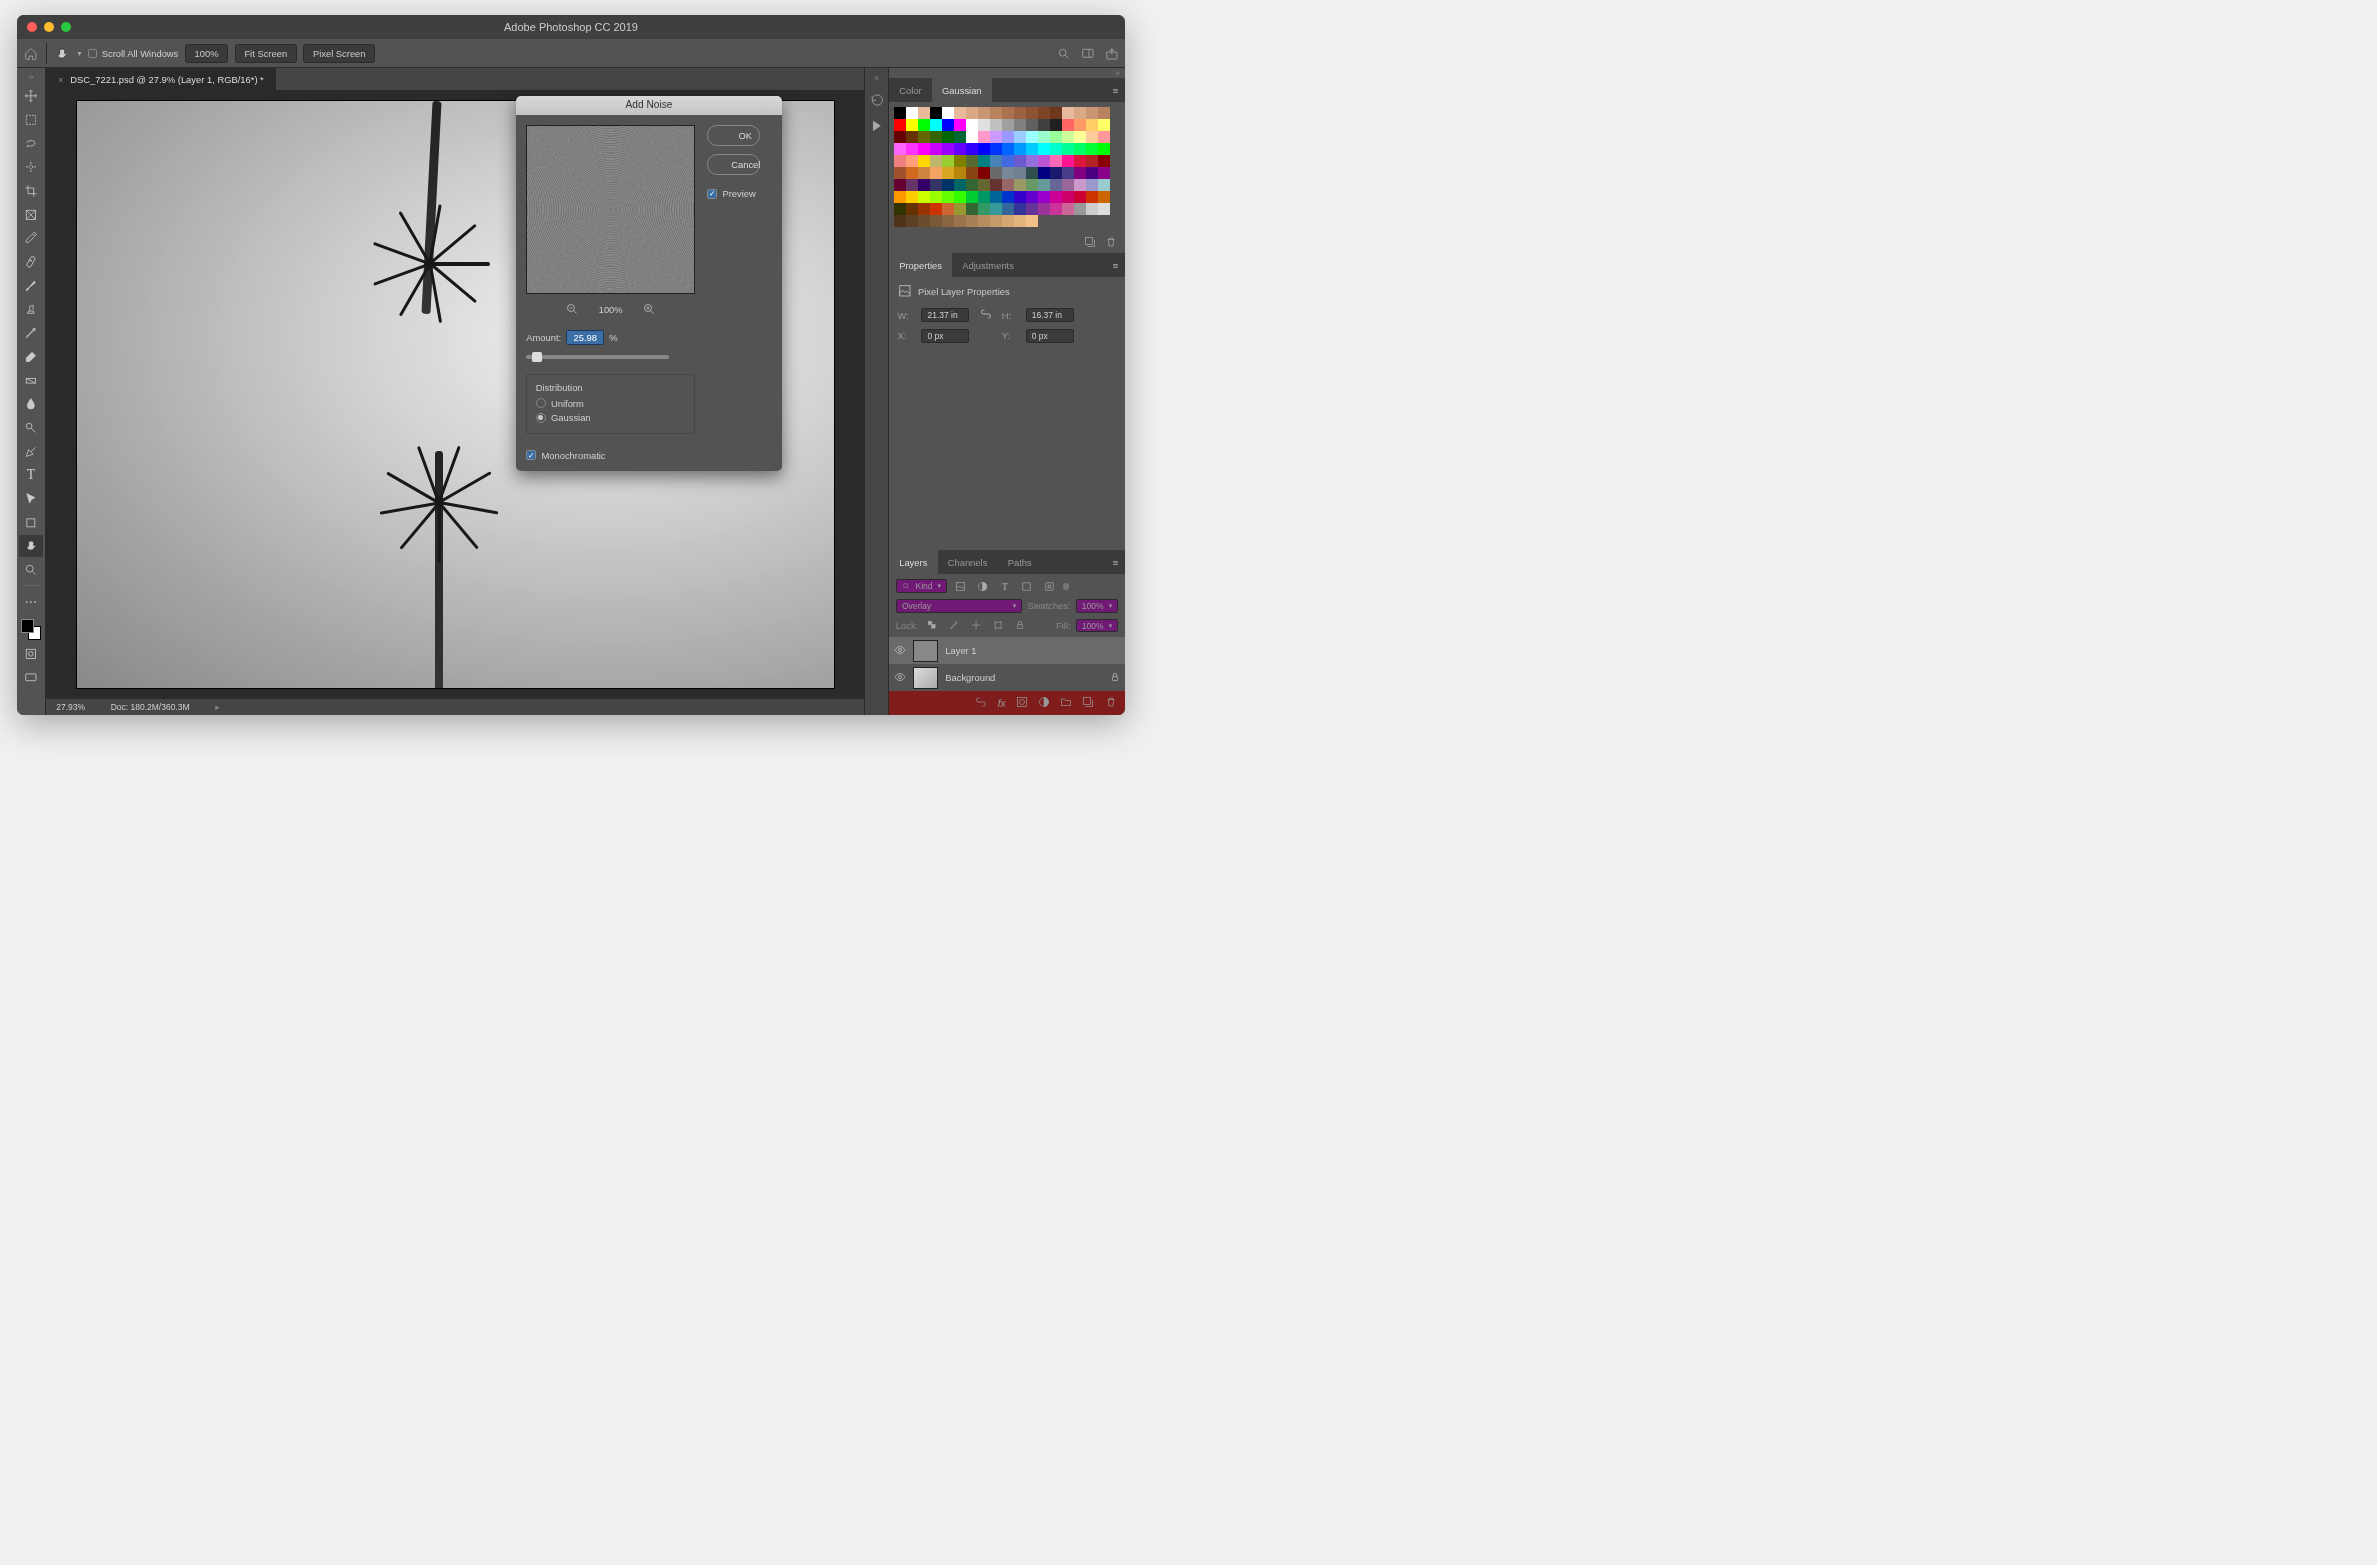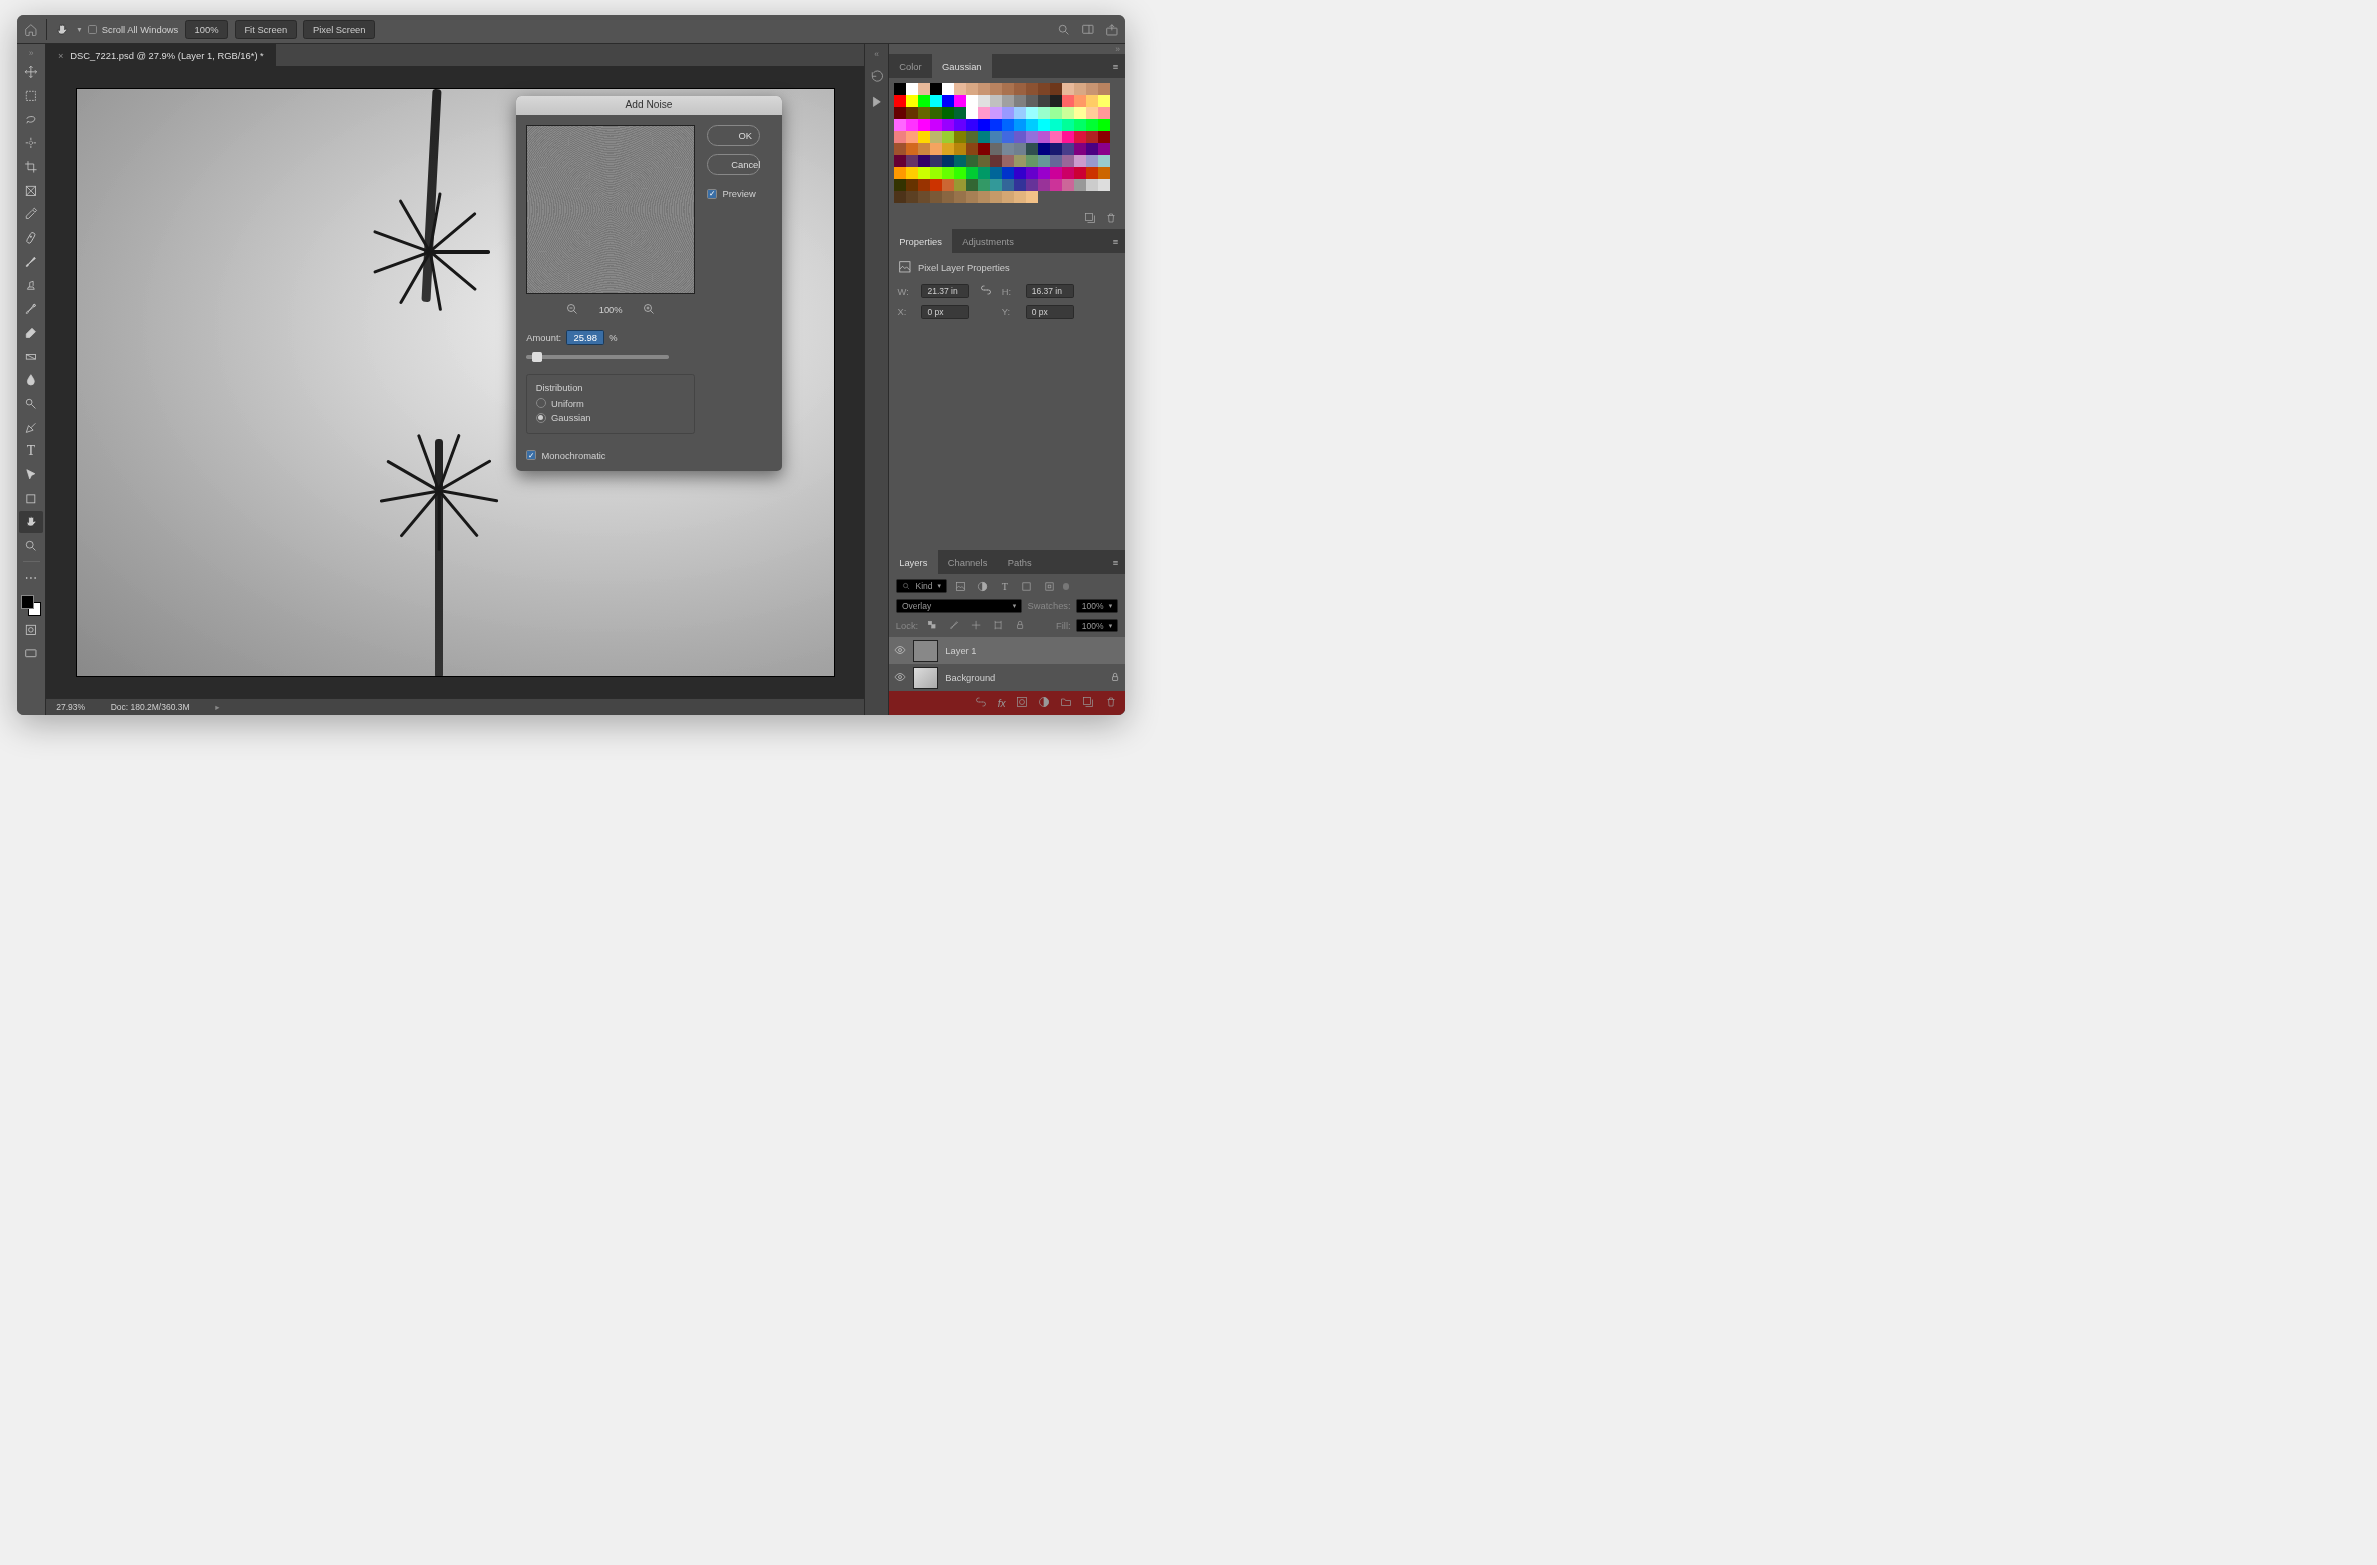--- a/index.html
+++ b/index.html
@@ -52,21 +52,21 @@
 .sw { width: 12px; height: 12px; }
 .swatches-footer { height: 20.5px; display: flex; justify-content: flex-end; gap: 8.5px; padding-right: 8.5px; align-items: center; color: #aaa; }
 .props { flex: 1; padding: 6.8px 8.5px; min-height: 154px; }
 .props .hdr { font-size: 9.4px; color: #ccc; margin-bottom: 8.5px; display:flex; gap:6.8px; align-items:center;}
 .props .row { display: flex; gap: 10.2px; margin-bottom: 6.8px; align-items: center; }
 .props .lbl { color: #999; width: 13.7px; }
 .props .val { background: #3a3a3a; border: 0.9px solid #2a2a2a; padding: 0.9px 5.1px; border-radius: 1.7px; min-width: 48px; font-size: 8.5px;}
 .layers { display: flex; flex-direction: column; }
 .layers-ctrl { padding: 3.4px 6.8px; display: flex; flex-direction: column; gap: 4.3px; }
 .layers-ctrl .row { display: flex; gap: 5.1px; align-items: center; }
-.sel-input { background: #000000; border: 0.9px solid #2a2a2a; border-radius: 1.7px; padding: 0.9px 5.1px; font-size: 8.5px; color: #999; display:flex; align-items:center; gap:5.1px;}
+.sel-input { background: #701a75; border: 0.9px solid #2a2a2a; border-radius: 1.7px; padding: 0.9px 5.1px; font-size: 8.5px; color: #999; display:flex; align-items:center; gap:5.1px;}
 .layerlist { flex: 1; }
 .layer-row { height: 27px; display: flex; align-items: center; gap: 6.8px; padding: 0 5.1px; }
 .layer-row.sel { background: #6a6a6a; }
 .eye { width: 12px; }
 .thumb { width: 25.6px; height: 22px; background: #bbb; border: 0.9px solid #222; }
 .layers-footer { height: 24px; background: #7f1d1d; display: flex; align-items: center; justify-content: flex-end; gap: 10.2px; padding: 0 8.5px; color: #999; }
 
 .dialog { position: absolute; left: 516px; top: 96px; width: 266px; background: #535353; border-radius: 5.1px; box-shadow: 0 5.1px 17px rgba(0,0,0,0.5); }
 .dlg-title { height: 19px; background: linear-gradient(#d8d8d8,#c4c4c4); border-radius: 5.1px 5.1px 0 0; text-align: center; font-size: 10.2px; color: #333; padding-top: 2.6px; }
 .dlg-body { padding: 10.2px; display: flex; gap: 12px; }
@@ -86,20 +86,28 @@
 .check { width:10.2px; height:10.2px; border:0.9px solid #888; border-radius:1.7px; background:#3a6ea5; display:flex; align-items:center; justify-content:center;}
 .check::after { content:'✓'; color:#fff; font-size:7.7px; }
 .dlg-right { display:flex; flex-direction:column; gap:8.5px; align-items:stretch; }
 .dlg-btn { width:53px; height:20.5px; border:0.9px solid #888; border-radius:10.2px; background:transparent; color:#ddd; font-size:9.4px; cursor:pointer;padding-left:23px;}
 svg { stroke: currentColor; fill: none; stroke-width: 1.4; }
 </style>
 </head>
 <body>
 
 <div class="window">
+  <div class="titlebar">
+    <div class="traffic">
+      <div class="tl r"></div>
+      <div class="tl y"></div>
+      <div class="tl g"></div>
+    </div>
+    <div class="title">Adobe Photoshop CC 2019</div>
+  </div>
 
   <div class="optbar">
     <div class="home-ico ico">
       <svg viewBox="0 0 24 24" width="13.7" height="13.7">
           <path d="M3 11l9-8 9 8v9a2 2 0 0 1-2 2h-4v-6h-6v6H5a2 2 0 0 1-2-2z"></path>
         </svg>
     </div>
     <div style="width:0.9px;height:20.5px;background:#2b2b2b"></div>
     <div class="ico">
       <svg viewBox="0 0 24 24" width="13.7" height="13.7">

